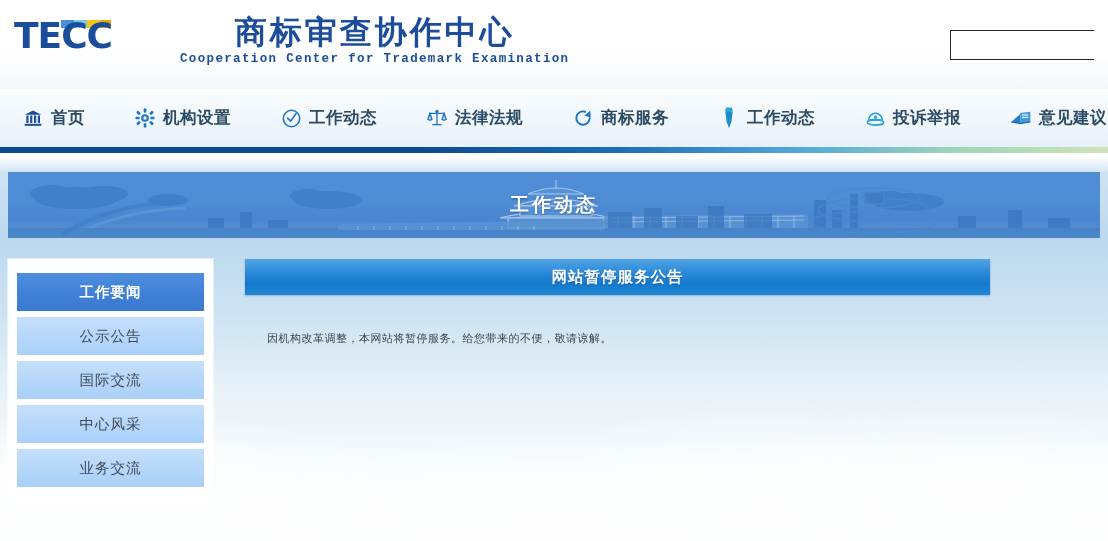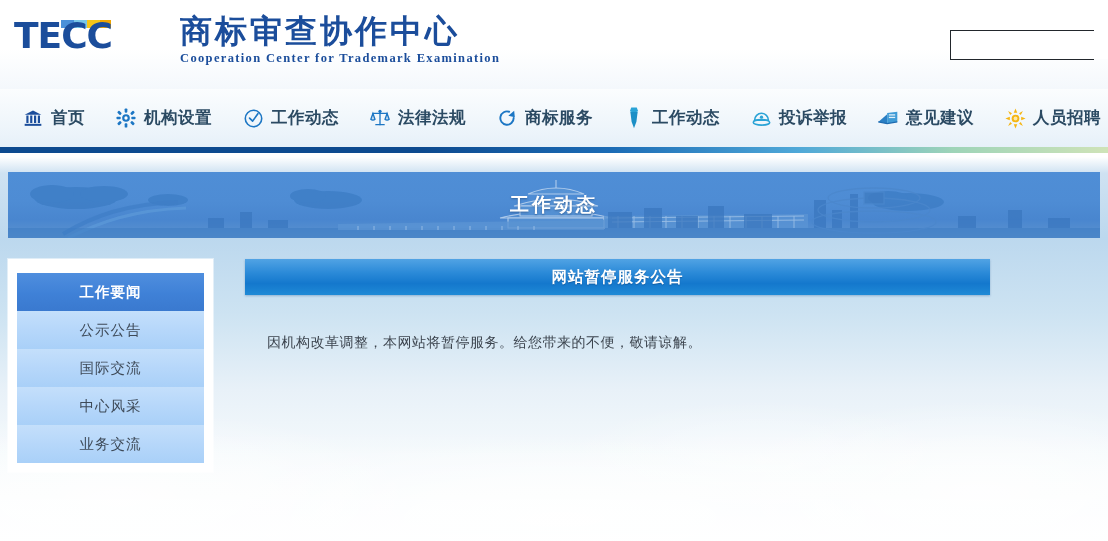--- a/index.html
+++ b/index.html
@@ -46,24 +46,24 @@
   #logo-mark .bar-seg { position: absolute; top: 8px; height: 8px; }
   .bar-a { left: 47px;  width: 13px; background: #4a90d9; }
   .bar-b { left: 60px;  width: 13px; background: #79c7e8; }
   .bar-c { left: 73px;  width: 13px; background: #f5c518; }
   .bar-d { left: 86px;  width: 11px; background: #f0a500; }
 
   #brand-names { margin-left: 16px; padding-bottom: 4px; }
   #cn-title {
     font-family: "DejaVu Sans", "Liberation Sans", sans-serif;
     font-size: 32px; font-weight: 700; color: #1b4d9b;
-    letter-spacing: 3px; line-height: 1.12;
+    letter-spacing: 3px; line-height: 1.12; text-align: center;
   }
   #en-title {
-    font-family: Liberation Serif, serif;
+    font-family: Liberation Mono, monospace;
     font-size: 12.5px; font-weight: 700; color: #1b4d9b;
     letter-spacing: 1.35px; margin-top: 1px;
   }
 
   #search-wrap {
     position: absolute; right: 14px; top: 30px;
     display: flex; border: 1px solid #22272c; height: 30px; width: 144px;
     background: #fff;
   }
   #search-input {
@@ -73,21 +73,21 @@
   }
 
   
   #nav {
     position: absolute; left: 0; top: 89px; width: 1108px; height: 64px;
     background: linear-gradient(180deg,#fbfdfe 0%,#eef5fb 60%,#e4eff8 100%);
     z-index: 5;
   }
   #nav-list {
     display: flex; align-items: center; height: 58px;
-    padding-left: 22px; list-style: none;
+    padding-left: 22px; list-style: none; gap: 19px;
   }
   .nav-item {
     display: flex; align-items: center; cursor: pointer;
     margin-right: 30px; white-space: nowrap;
   }
   .nav-icon { width: 22px; height: 22px; margin-right: 7px; flex: 0 0 auto;
               display: flex; align-items: center; justify-content: center; }
   .nav-label {
     font-family: "DejaVu Sans", "Liberation Sans", sans-serif;
     font-size: 16.5px; font-weight: 700; color: #2b4a63; letter-spacing: .5px;
@@ -114,21 +114,21 @@
   }
 
   
   #sidebar {
     position: absolute; left: 8px; top: 259px; width: 205px;
     background: #ffffff; padding: 14px 9px 9px 9px;
     z-index: 4;
     box-shadow: 0 0 0 1px rgba(255,255,255,.5);
   }
   .side-item {
-    height: 38px; cursor: pointer;
+    height: 38px; margin-bottom: 6px; cursor: pointer;
     display: flex; align-items: center; justify-content: center;
     font-family: "DejaVu Sans", "Liberation Sans", sans-serif;
     font-size: 14.5px; letter-spacing: 1px;
     background: linear-gradient(180deg,#c4dffb 0%,#b6d7fa 50%,#a9d0f8 100%);
     color: #3e4a58; font-weight: 400;
   }
   .side-item.active {
     background: linear-gradient(180deg,#4f8ede 0%,#3f81d7 55%,#3a79cf 100%);
     color: #ffffff; font-weight: 700;
   }
@@ -143,22 +143,22 @@
     display: flex; align-items: center; justify-content: center;
     box-shadow: 0 1px 2px rgba(40,90,150,.35);
   }
   #article-title {
     font-family: "DejaVu Sans", "Liberation Sans", sans-serif;
     font-size: 15.5px; font-weight: 700; color: #ffffff; letter-spacing: 1px;
     text-shadow: 0 1px 1px rgba(10,50,100,.4);
   }
   #article-body { padding: 36px 22px 0 22px; }
   .article-p {
-    font-family: Liberation Sans, sans-serif;
-    font-size: 14px; color: #3c444e; line-height: 1.6;
+    font-family: Liberation Mono, monospace;
+    font-size: 11px; color: #3c444e; line-height: 1.6;
     margin-bottom: 26px; letter-spacing: .5px;
   }
 </style>
 </head>
 <body>
 
 <svg id="cloud-layer" viewBox="0 0 1108 291" preserveAspectRatio="none">
   <defs>
     <radialGradient id="cg1" cx="50%" cy="50%" r="50%">
       <stop offset="0%" stop-color="#ffffff" stop-opacity=".85"></stop>

